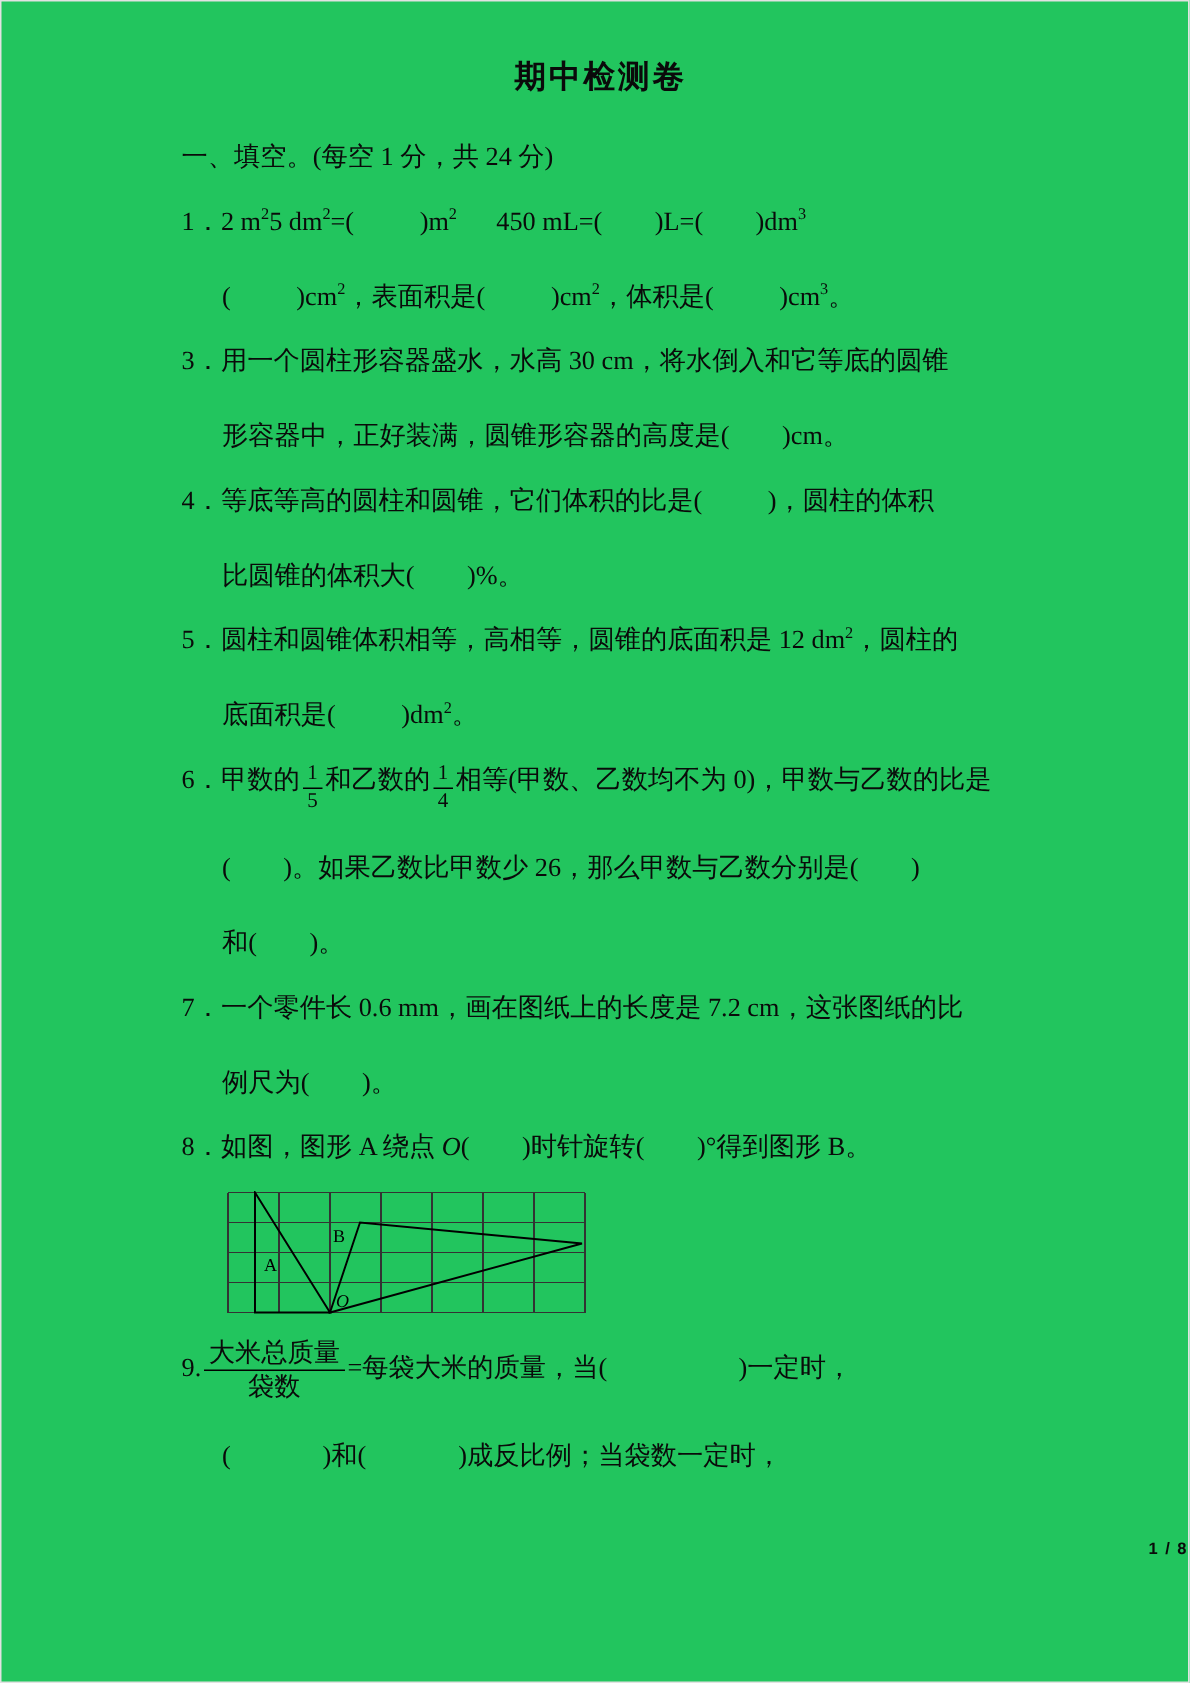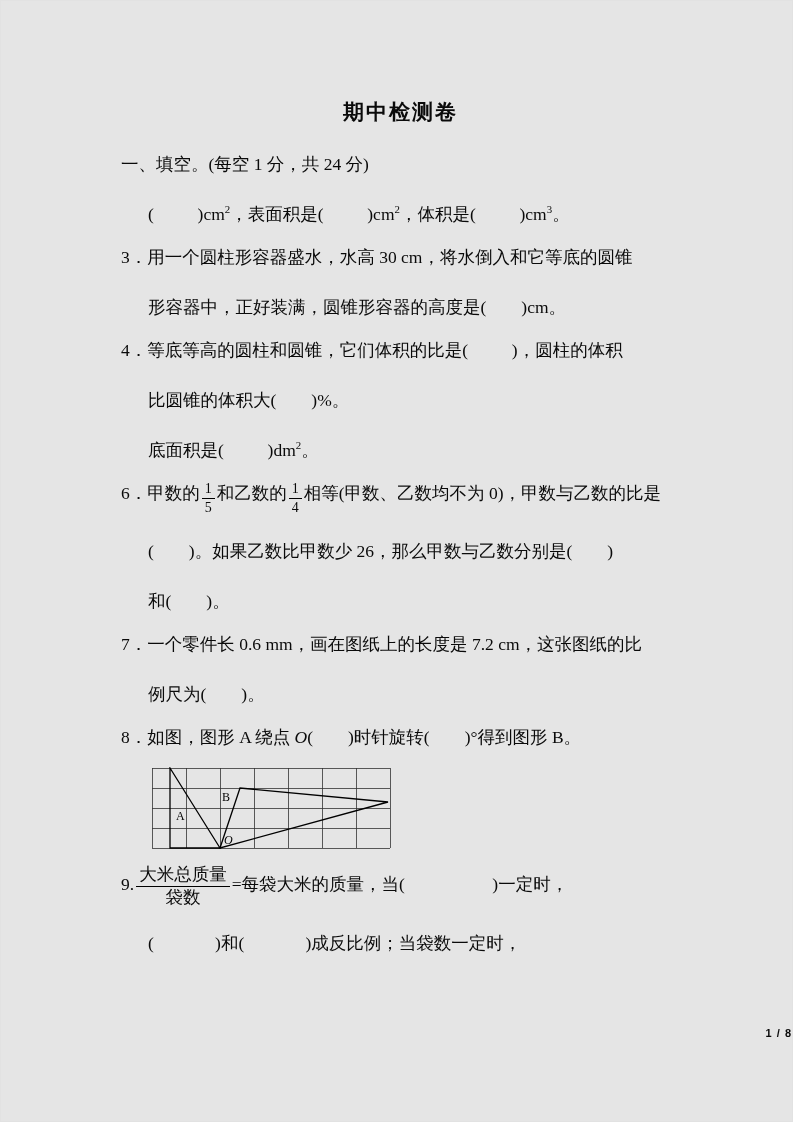--- a/index.html
+++ b/index.html
@@ -5,23 +5,23 @@
   html, body {
     margin: 0;
     padding: 0;
     background: #ffffff;
   }
   .page {
     position: relative;
     width: 793px;
     height: 1122px;
     box-sizing: border-box;
-    background: #e5e5e5;
+    background: #22c55e;
     border: 1px solid #e2e2e2;
-    padding: 96px 112px 0 120px;
+    padding: 36px 112px 0 120px;
     font-family: "Liberation Serif", serif;
     font-size: 17.5px;
     color: #0a0a0a;
     overflow: hidden;
   }
   .title {
     font-family: "Liberation Sans", sans-serif;
     font-size: 21px;
     font-weight: 700;
     text-align: center;
@@ -80,29 +80,31 @@
 </style>
 </head>
 <body>
 
 <div class="page">
 
   <h1 class="title">期中检测卷</h1>
 
   <div class="line">一、填空。(每空 1 分，共 24 分)</div>
 
+  <div class="line"><span>1．2 m</span><span class="sup">2</span><span>5 dm</span><span class="sup">2</span><span>=(          )m</span><span class="sup">2</span><span>      450 mL=(        )L=(        )dm</span><span class="sup">3</span></div>
 
   <div class="line indent"><span>(          )cm</span><span class="sup">2</span><span>，表面积是(          )cm</span><span class="sup">2</span><span>，体积是(          )cm</span><span class="sup">3</span><span>。</span></div>
 
   <div class="line">3．用一个圆柱形容器盛水，水高 30 cm，将水倒入和它等底的圆锥</div>
   <div class="line indent">形容器中，正好装满，圆锥形容器的高度是(        )cm。</div>
 
   <div class="line">4．等底等高的圆柱和圆锥，它们体积的比是(          )，圆柱的体积</div>
   <div class="line indent">比圆锥的体积大(        )%。</div>
 
+  <div class="line"><span>5．圆柱和圆锥体积相等，高相等，圆锥的底面积是 12 dm</span><span class="sup">2</span><span>，圆柱的</span></div>
   <div class="line indent"><span>底面积是(          )dm</span><span class="sup">2</span><span>。</span></div>
 
   <div class="line fr-sm"><span>6．甲数的</span><span class="frac"><span class="num">1</span><span class="den">5</span></span><span>和乙数的</span><span class="frac"><span class="num">1</span><span class="den">4</span></span><span>相等(甲数、乙数均不为 0)，甲数与乙数的比是</span></div>
   <div class="line indent">(        )。如果乙数比甲数少 26，那么甲数与乙数分别是(        )</div>
   <div class="line indent">和(        )。</div>
 
   <div class="line">7．一个零件长 0.6 mm，画在图纸上的长度是 7.2 cm，这张图纸的比</div>
   <div class="line indent">例尺为(        )。</div>
 
   <div class="line"><span>8．如图，图形 A 绕点 </span><span class="it">O</span><span>(        )时针旋转(        )°得到图形 B。</span></div>

